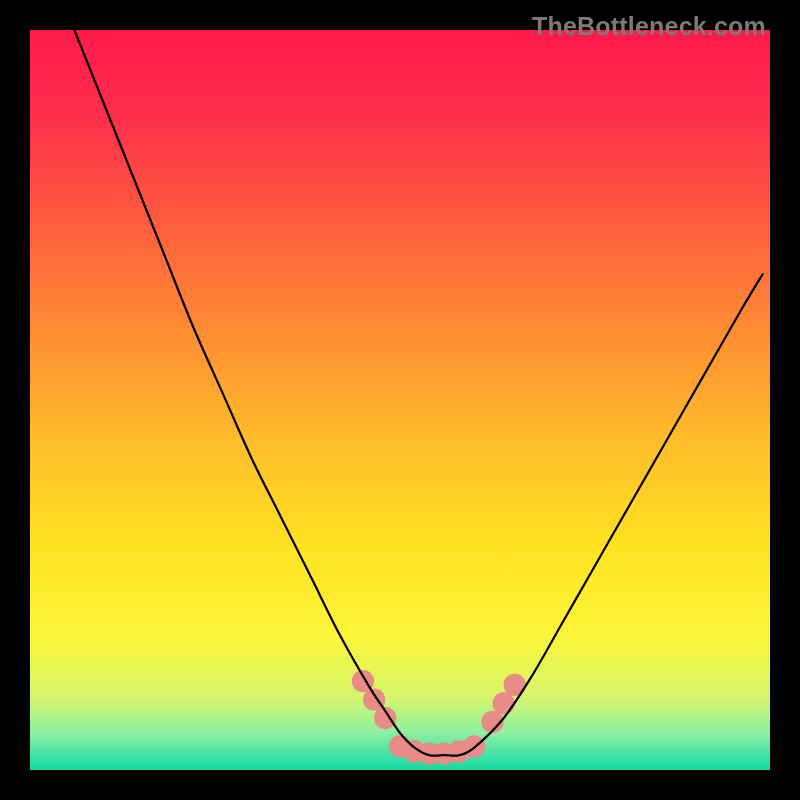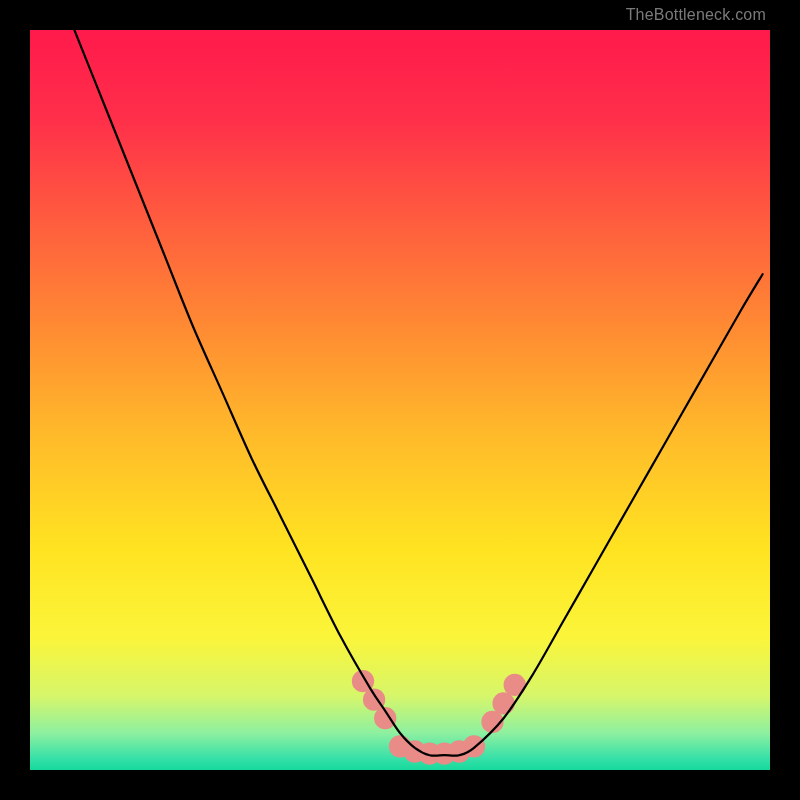--- a/index.html
+++ b/index.html
@@ -35,25 +35,25 @@
   }
   .curve-svg {
     position: absolute;
     left: 0;
     top: 0;
     width: 100%;
     height: 100%;
   }
   .watermark {
     position: absolute;
-    top: 6px;
+    top: 12px;
     right: 34px;
     color: #7a7a7a;
-    font-size: 16px;
-    font-weight: 400;
+    font-size: 25px;
+    font-weight: 700;
     letter-spacing: 0.2px;
     user-select: none;
   }
 </style>
 </head>
 <body>
 
 <div class="frame">
 
   <div class="plot-area">

